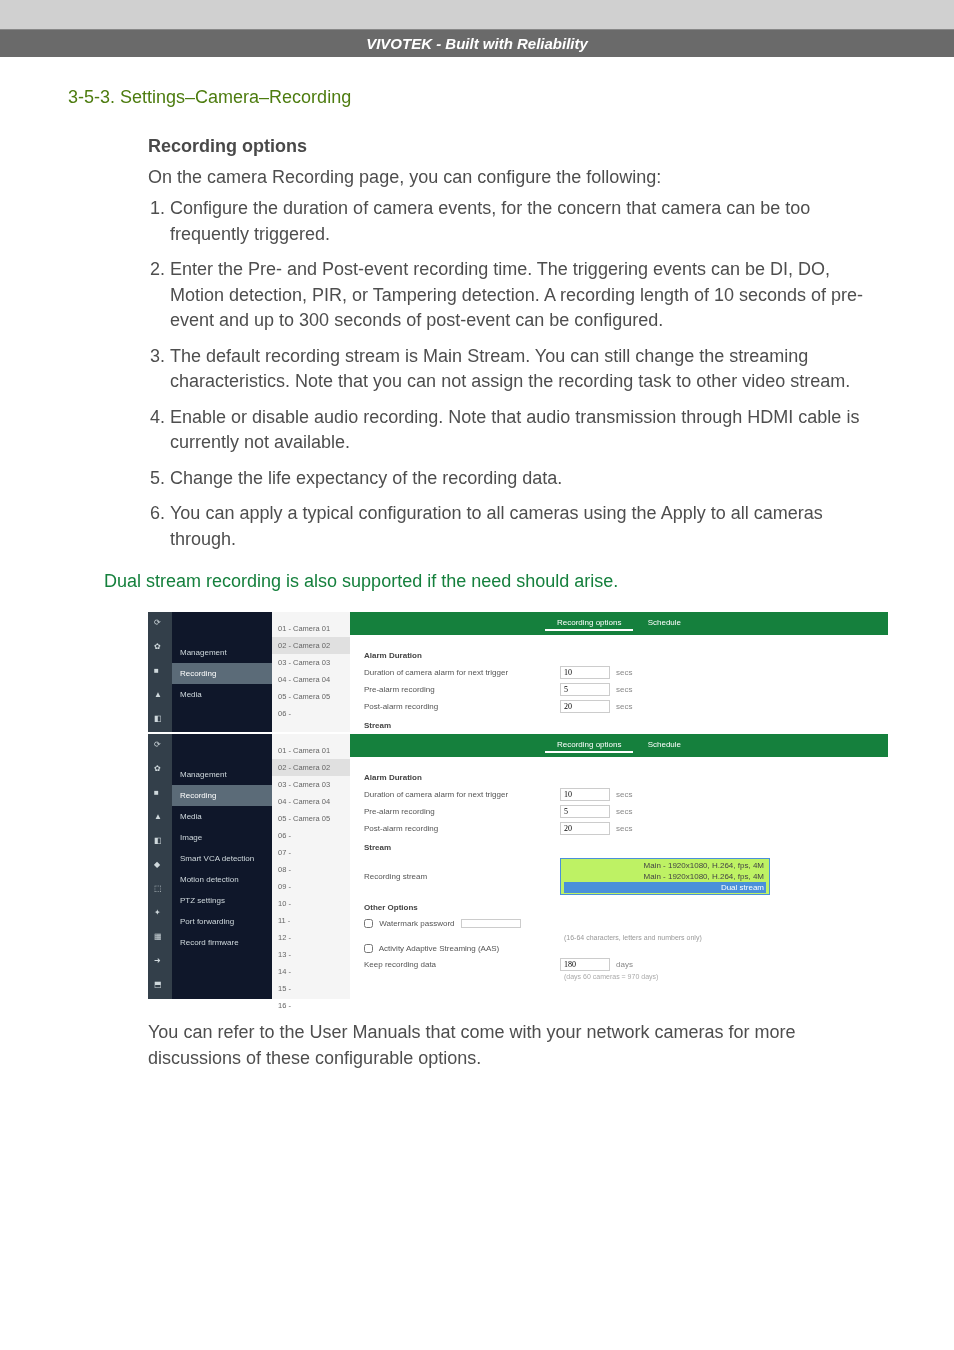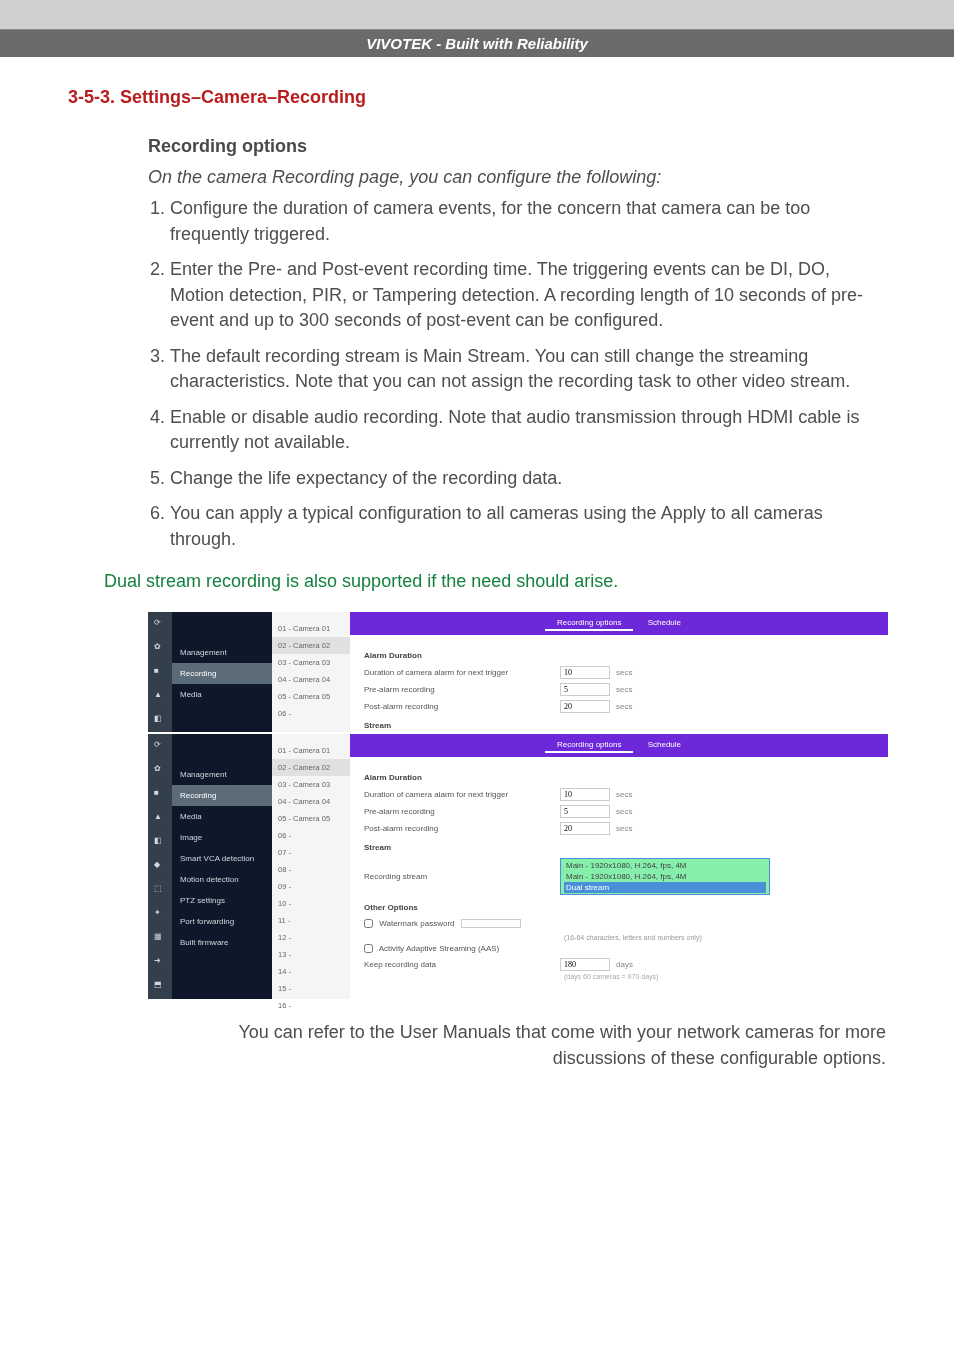--- a/index.html
+++ b/index.html
@@ -15,38 +15,37 @@
       background: #6a6a6a;
       color: #fff;
       font-style: italic;
       font-weight: bold;
       text-align: center;
       padding: 5px 0;
       font-size: 15px;
     }
     .content { padding: 30px 68px 0 68px; }
     .section-title {
-      color: #b91c1c;
-      font-weight: bold;
+      color: #4d7c0f;
+      font-weight: normal;
       font-size: 18px;
       margin-bottom: 28px;
     }
     .subsection-title {
       font-weight: bold;
       font-size: 18px;
       color: #494949;
       margin-left: 80px;
       margin-bottom: 10px;
     }
     .intro {
       margin-left: 80px;
       font-size: 18px;
       color: #4e4e4e;
       margin-bottom: 8px;
-      font-style: italic;
     }
     ol.recording-list {
       margin-left: 80px;
       padding-left: 22px;
       color: #4e4e4e;
       font-size: 18px;
     }
     ol.recording-list li { margin-bottom: 10px; line-height: 1.42; }
     .dual-stream {
       margin-left: 36px;
@@ -77,52 +76,52 @@
       gap: 12px;
     }
     .icon-col .ic { width: 12px; height: 12px; color: #cfd8dc; display: block; }
     .nav-col { width: 100px; background: #0f172a; padding-top: 30px; }
     .nav-item { padding: 6px 8px; color: #cfd8dc; cursor: pointer; }
     .nav-item.sel { background: #5b6b78; color: #fff; }
     .cam-col { width: 78px; background: #f5f5f5; color: #666; font-size: 7.5px; padding-top: 8px; }
     .cam-item { padding: 4px 6px; }
     .cam-item.sel { background: #e0e0e0; }
     .main-area { flex: 1; background: #fff; color: #555; position: relative; }
-    .tabs-bar { background: #6d28d9; color: #fff; padding: 4px 0; text-align: center; font-size: 8px; }
+    .tabs-bar { background: #15803d; color: #fff; padding: 4px 0; text-align: center; font-size: 8px; }
     .tab-item { display: inline-block; padding: 2px 12px; }
     .tab-item.sel { border-bottom: 2px solid #fff; }
     .panel-body { padding: 10px 14px; font-size: 8px; }
     .ph { font-weight: bold; color: #444; padding: 6px 0 4px 0; }
     .row { display: flex; align-items: center; padding: 2px 0; gap: 6px; }
     .row .lbl { width: 190px; color: #555; }
     .row input { width: 50px; font-size: 8px; padding: 1px 3px; border: 1px solid #ccc; font-family: Liberation Serif, serif; }
     .row .u { color: #888; }
     .dropdown {
       border: 1px solid #4a90d9;
       width: 210px;
       padding: 1px 3px;
       font-size: 8px;
-      background: #86efac;
+      background: #bef264;
       color: #444;
+      text-align: right;
     }
     .dropdown.open { height: auto; }
     .drop-opt { padding: 1px 2px; }
     .drop-opt.sel { background: #4a90d9; color: #fff; }
     .drop-hint { color: #999; font-size: 7px; margin-top: 3px; }
     .cb { margin-right: 4px; width: 9px; height: 9px; vertical-align: middle; }
     .check-row { padding: 3px 0; color: #555; }
     .watermark-inline { margin-left: 4px; width: 60px; font-size: 7px; padding: 0 2px; border: 1px solid #ccc; }
     .hint { color: #aaa; font-size: 7px; }
     .footnote {
       margin-left: 80px;
       margin-top: 20px;
       font-size: 18px;
       color: #4e4e4e;
       line-height: 1.45;
-      text-align: right;
     }
   </style>
 </head>
 <body>
 
 <div class="top-bar"></div>
 <div class="header-band">VIVOTEK - Built with Reliability</div>
 
 <div class="content">
   <div class="section-title">3-5-3. Settings–Camera–Recording</div>
@@ -210,21 +209,21 @@
       </div>
       <div class="nav-col" style="padding-top:30px;">
         <div class="nav-item">Management</div>
         <div class="nav-item sel">Recording</div>
         <div class="nav-item">Media</div>
         <div class="nav-item">Image</div>
         <div class="nav-item">Smart VCA detection</div>
         <div class="nav-item">Motion detection</div>
         <div class="nav-item">PTZ settings</div>
         <div class="nav-item">Port forwarding</div>
-        <div class="nav-item">Built firmware</div>
+        <div class="nav-item">Record firmware</div>
       </div>
       <div class="cam-col">
         <div class="cam-item">01 - Camera 01</div>
         <div class="cam-item sel">02 - Camera 02</div>
         <div class="cam-item">03 - Camera 03</div>
         <div class="cam-item">04 - Camera 04</div>
         <div class="cam-item">05 - Camera 05</div>
         <div class="cam-item">06 -</div>
         <div class="cam-item">07 -</div>
         <div class="cam-item">08 -</div>

